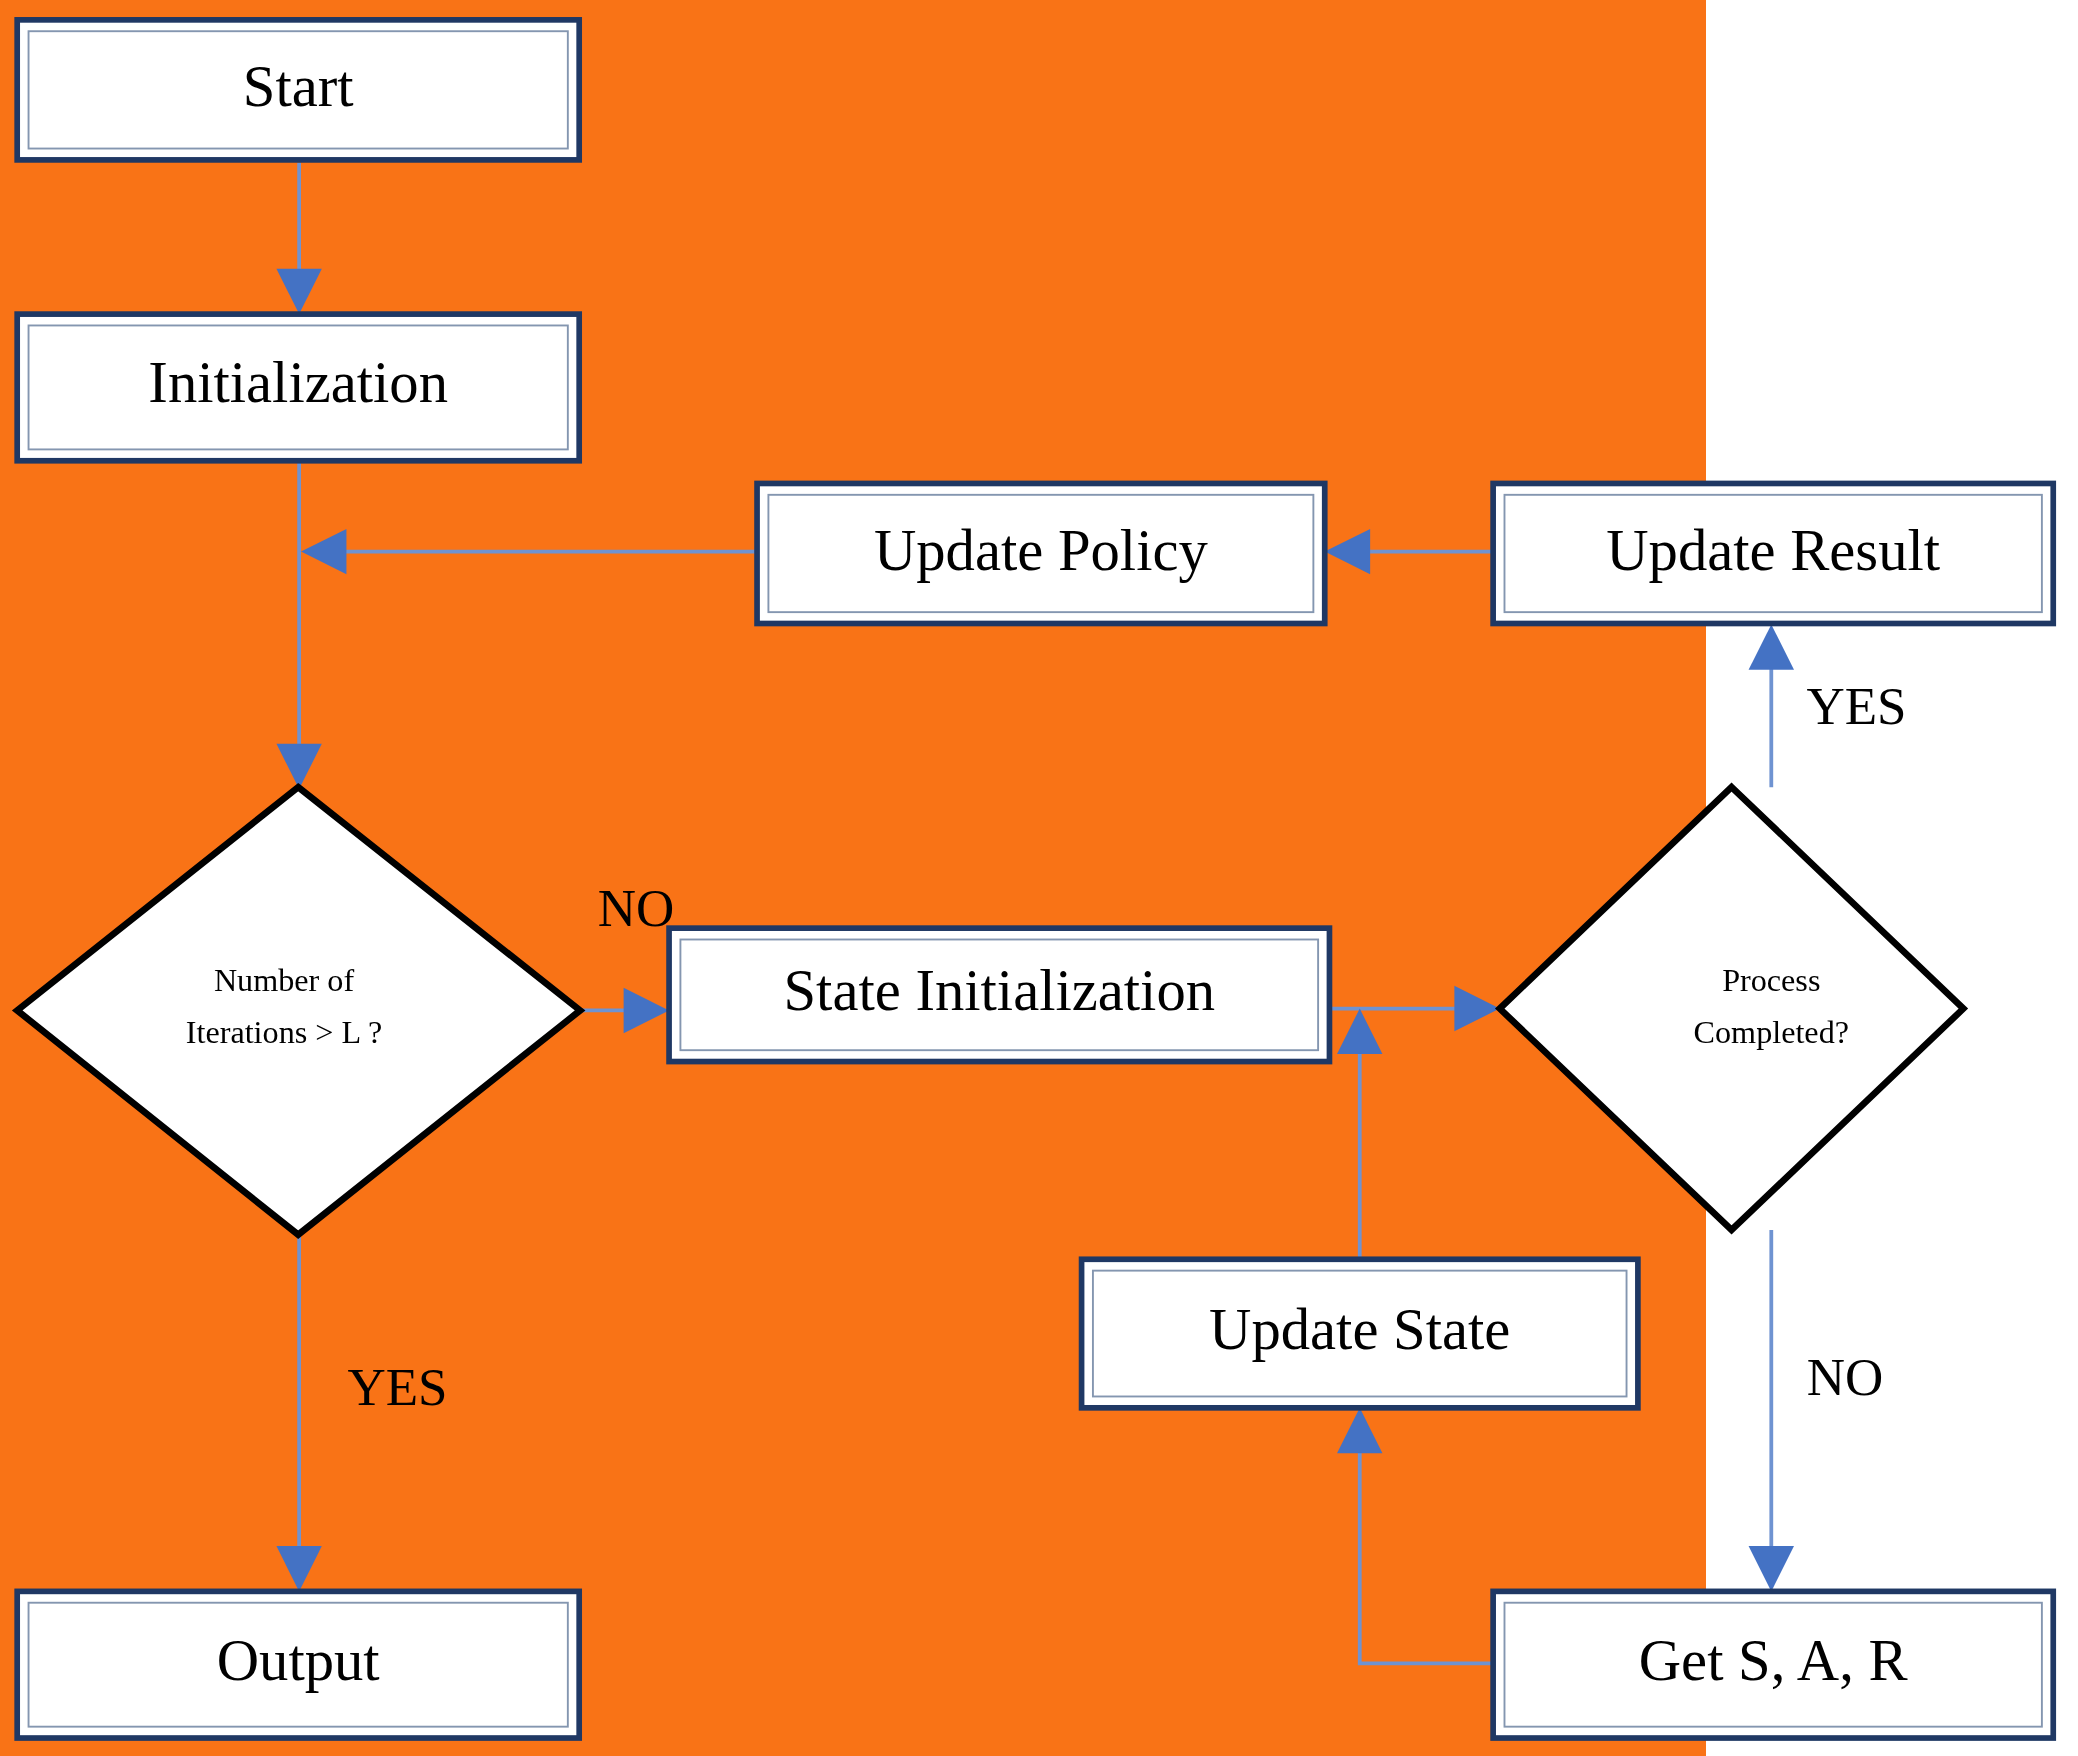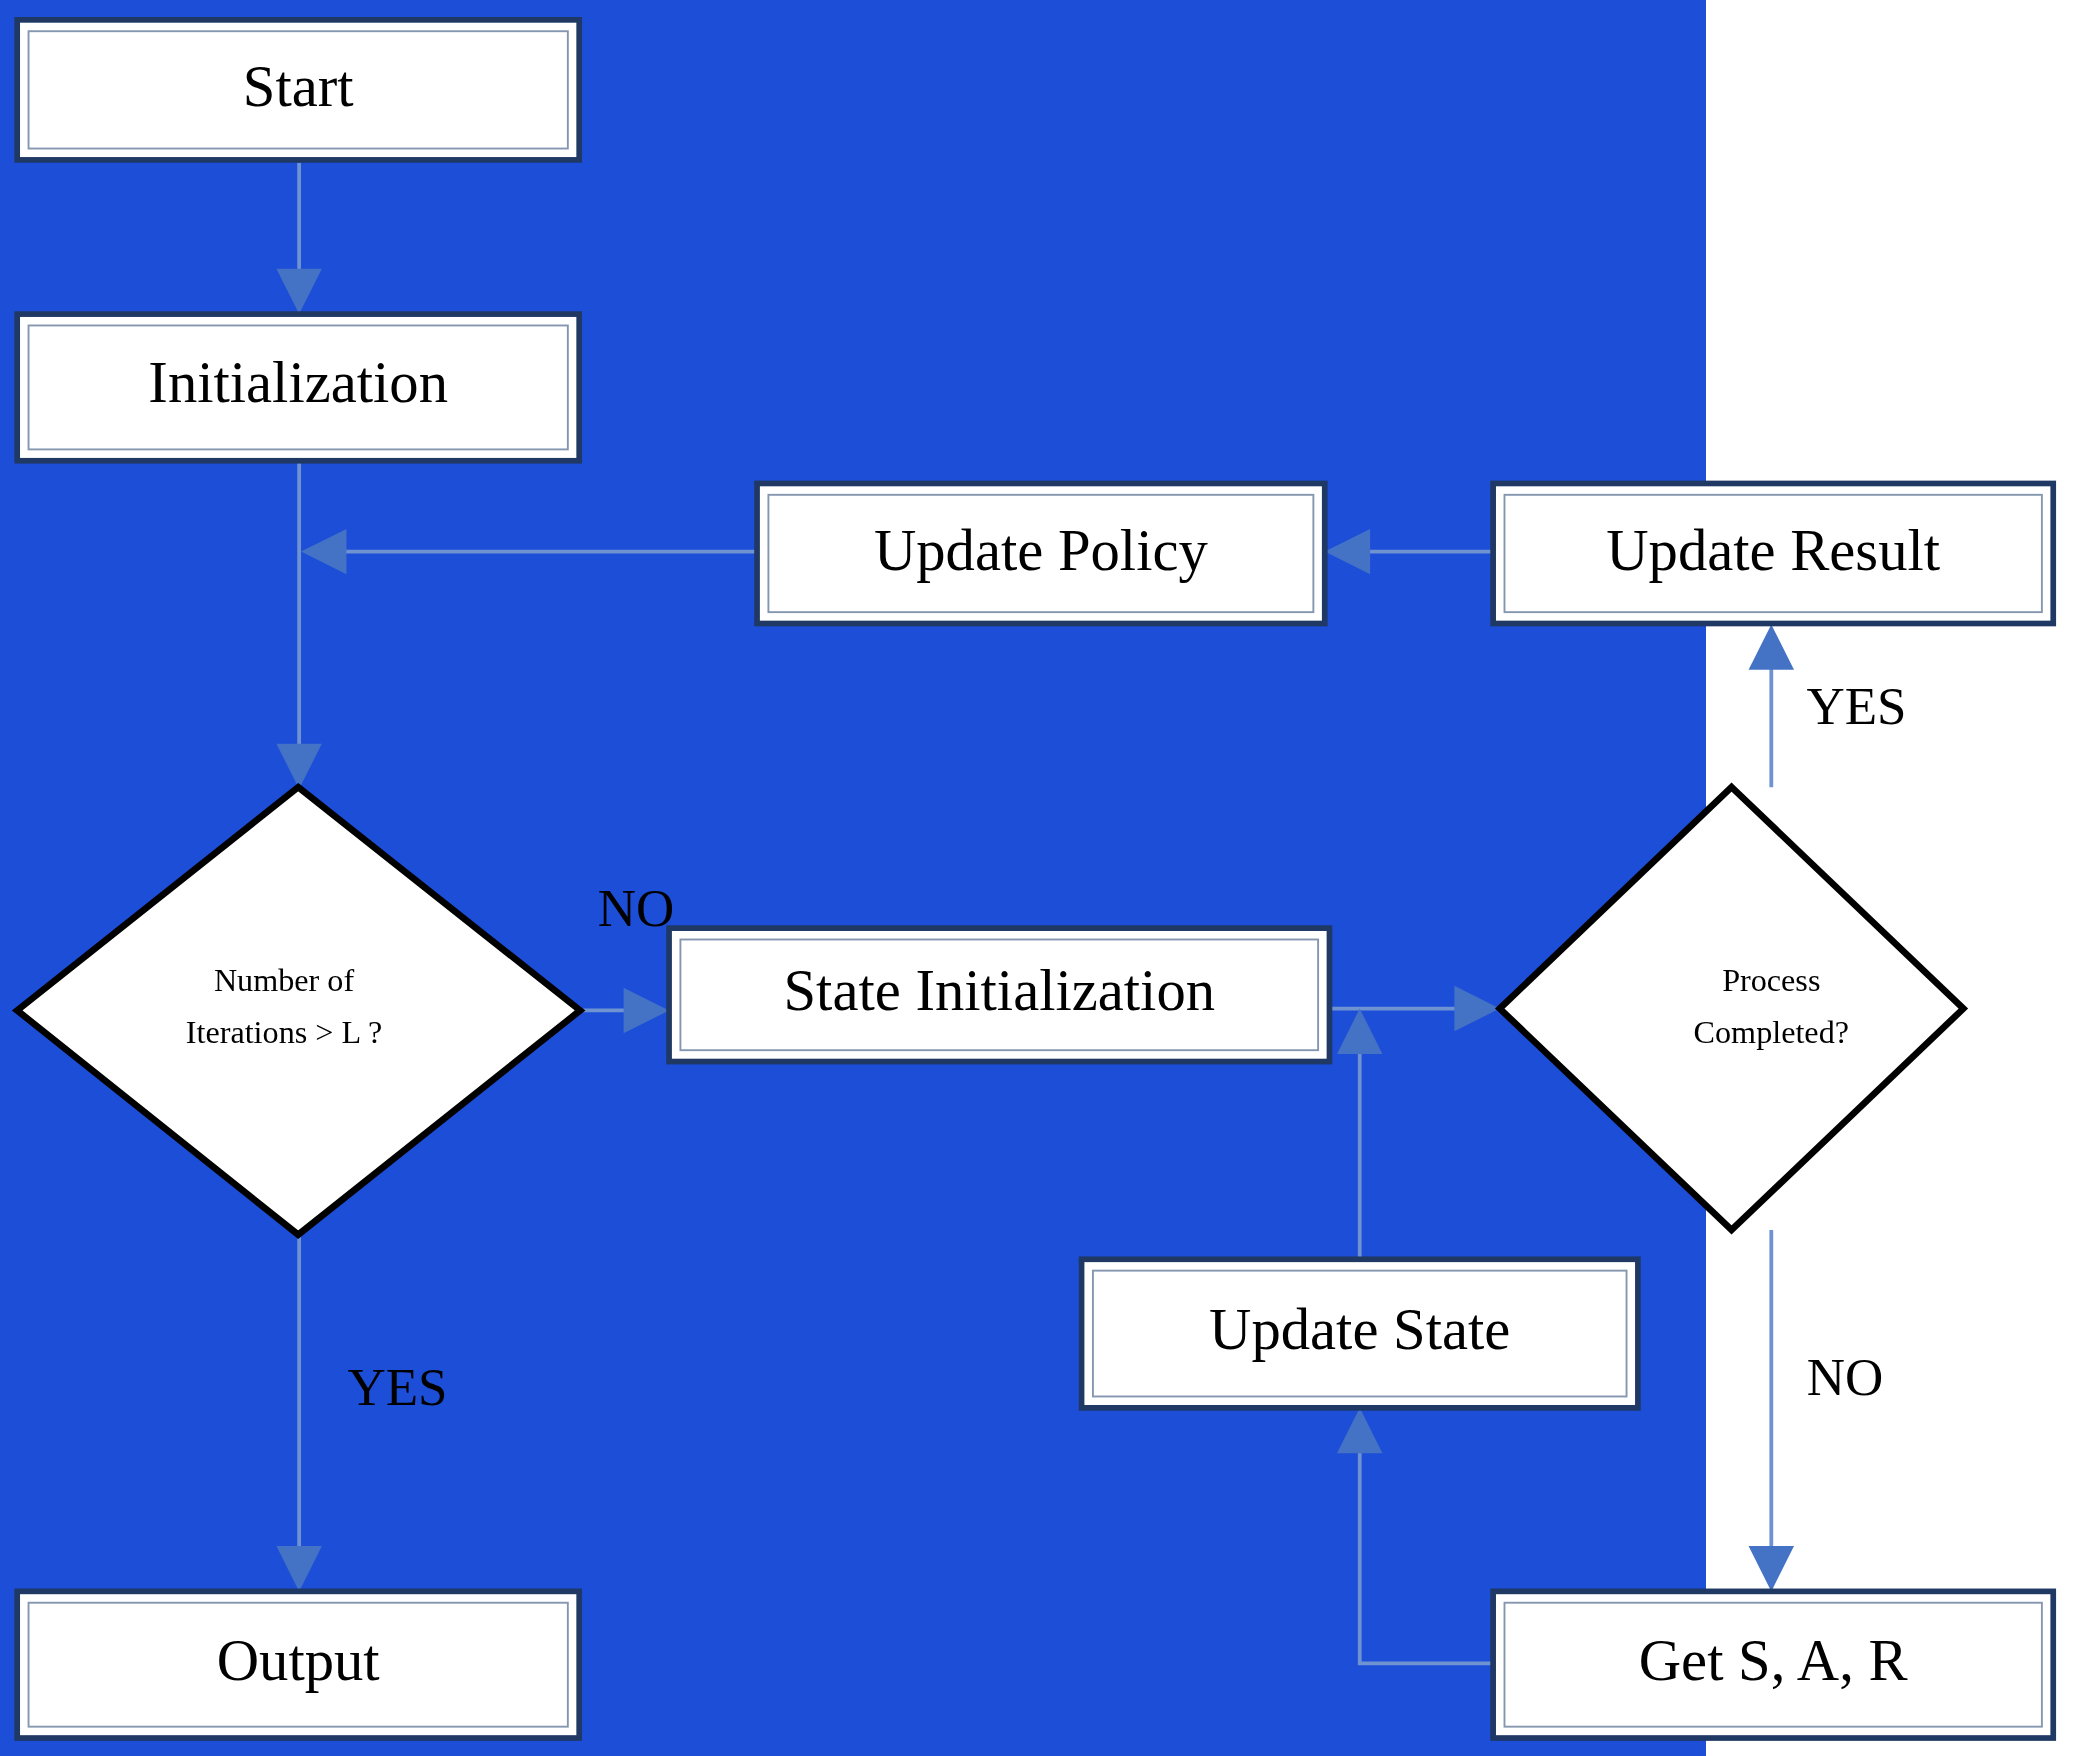--- a/index.html
+++ b/index.html
@@ -11,21 +11,21 @@
   body {
     width: 2078px;
     height: 1756px;
     font-family: "Liberation Serif", "DejaVu Serif", serif;
     overflow: hidden;
   }
   #flowchart-root {
     position: relative;
     width: 1706px;
     height: 1756px;
-    background: #1d4ed8;
+    background: #f97316;
   }
   svg#flow-svg {
     position: absolute;
     top: 0;
     left: 0;
     width: 2078px;
     height: 1756px;
   }
   .node-box {
     fill: #ffffff;

